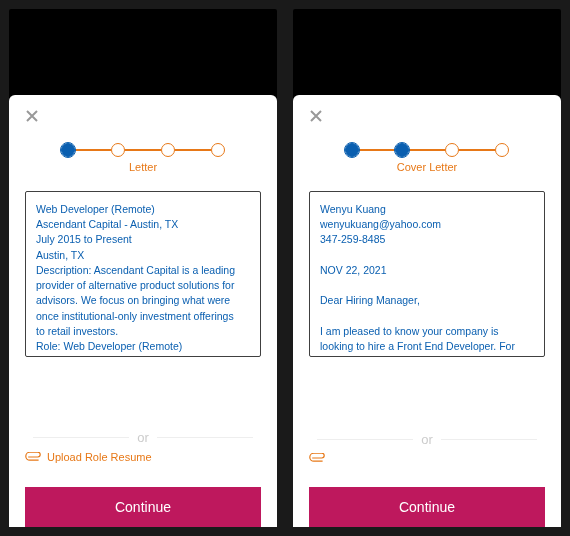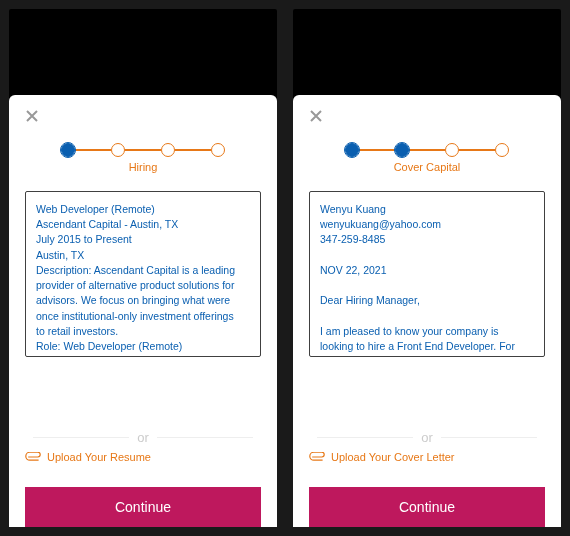--- a/index.html
+++ b/index.html
@@ -35,38 +35,38 @@
       </div>
       <div class="stepper">
         <span class="dot filled"></span>
         <span class="line"></span>
         <span class="dot"></span>
         <span class="line"></span>
         <span class="dot"></span>
         <span class="line"></span>
         <span class="dot"></span>
       </div>
-      <div class="step-label">Hiring</div>
+      <div class="step-label">Letter</div>
       <div class="content">
         <div class="textarea">Web Developer (Remote)
 Ascendant Capital - Austin, TX
 July 2015 to Present
 Austin, TX
 Description: Ascendant Capital is a leading provider of alternative product solutions for advisors. We focus on bringing what were once institutional-only investment offerings to retail investors.
 Role: Web Developer (Remote)
 Duration: July 2015 - present
 Responsibilities:
 Redesign and rewrite the old website with Bootstrap and Wordpress</div>
       </div>
       <div class="or">or</div>
       <div class="upload">
         <svg viewBox="0 0 20 12">
             <path d="M4 6 h12 a3 3 0 0 0 0 -6 h-10 a4 4 0 0 0 0 10 h11"></path>
           </svg>
-        <span>Upload Your Resume</span>
+        <span>Upload Role Resume</span>
       </div>
       <button class="btn">Continue</button>
     </div>
   </div>
 
   <div class="phone">
     <div class="card">
       <div class="close">
         <svg viewBox="0 0 14 14">
             <path d="M2 2 L12 12 M12 2 L2 12"></path>
@@ -74,35 +74,34 @@
       </div>
       <div class="stepper">
         <span class="dot filled"></span>
         <span class="line"></span>
         <span class="dot filled"></span>
         <span class="line"></span>
         <span class="dot"></span>
         <span class="line"></span>
         <span class="dot"></span>
       </div>
-      <div class="step-label">Cover Capital</div>
+      <div class="step-label">Cover Letter</div>
       <div class="content">
         <div class="textarea">Wenyu Kuang
 wenyukuang@yahoo.com
 347-259-8485
 
 NOV 22, 2021
 
 Dear Hiring Manager,
 
 I am pleased to know your company is looking to hire a Front End Developer. For the past 5+ years I worked as a web developer, I helped my employer to realign their online presence to the modern look and feel. Also, I was grateful to have worked with a</div>
       </div>
       <div class="or">or</div>
       <div class="upload">
         <svg viewBox="0 0 20 12">
             <path d="M4 6 h12 a3 3 0 0 0 0 -6 h-10 a4 4 0 0 0 0 10 h11"></path>
           </svg>
-        <span>Upload Your Cover Letter</span>
       </div>
       <button class="btn">Continue</button>
     </div>
   </div>
 </div>
 
 </body></html>

